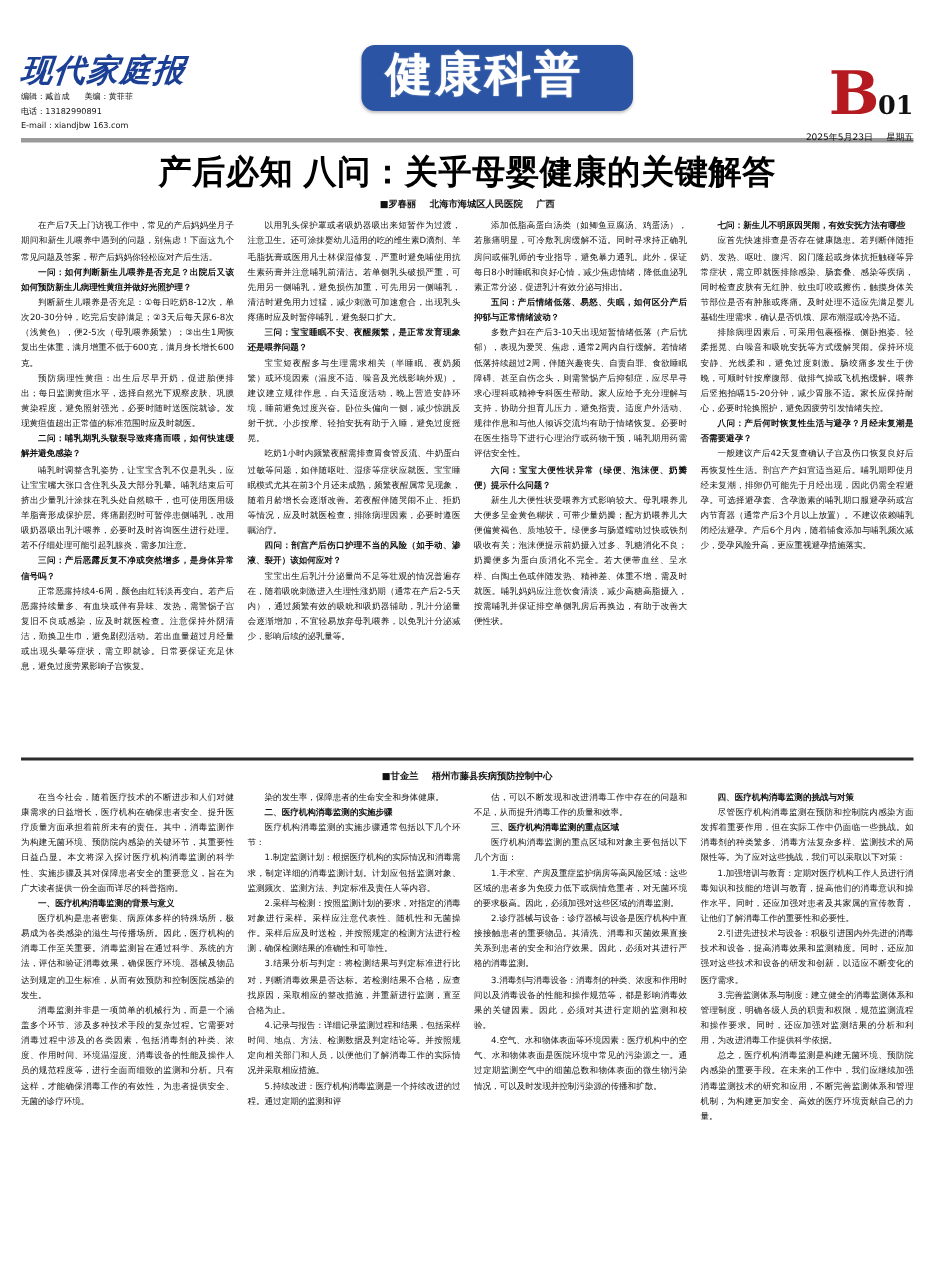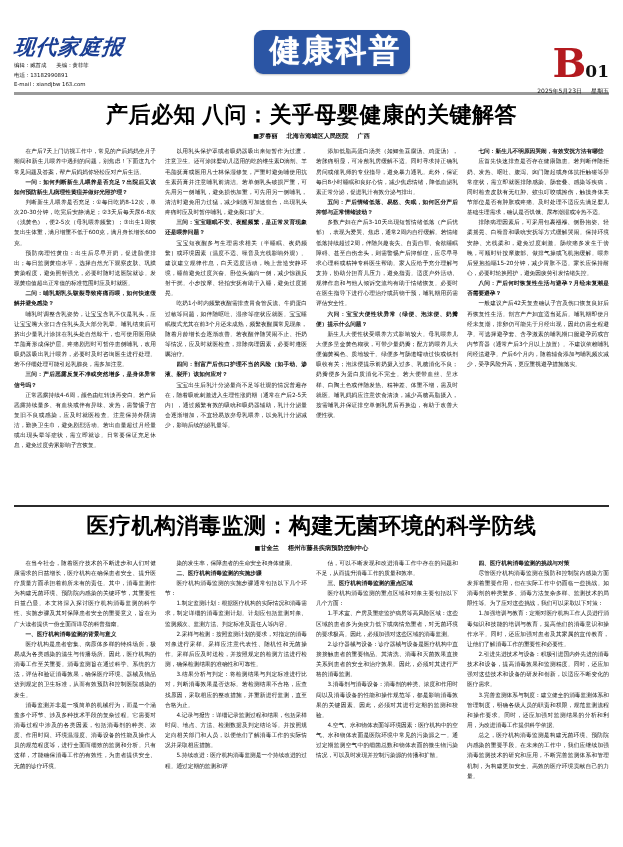--- a/index.html
+++ b/index.html
@@ -56,21 +56,21 @@
 
   .mast-center {
     flex: 1;
     display: flex;
     justify-content: center;
     padding-top: 30px;
   }
   .banner {
     background: #2b55a4;
     border-radius: 9px;
-    padding: 3px 8px 5px 16px;
+    padding: 3px 33px 5px 16px;
     box-shadow: 0 1px 2px rgba(0,0,0,0.25);
   }
   .banner-text {
     font-family: "DejaVu Serif", "Liberation Serif", serif;
     font-size: 31px;
     font-weight: 700;
     color: #ffffff;
     letter-spacing: 2px;
     line-height: 1.15;
     white-space: nowrap;
@@ -111,21 +111,21 @@
 
   .rule-top {
     height: 2.5px;
     background: #9a9a9a;
     margin: 0 0 7px 0;
   }
 
   
   .art-title {
     text-align: center;
-    font-family: Liberation Serif, serif;
+    font-family: Liberation Sans, sans-serif;
     font-weight: 700;
     font-size: 22px;
     letter-spacing: 0.5px;
     color: #000;
     line-height: 1.22;
     margin: 0;
   }
   .art-byline {
     text-align: center;
     font-size: 6.2px;
@@ -245,21 +245,20 @@
           <p>排除病理因素后，可采用包裹襁褓、侧卧抱姿、轻柔摇晃、白噪音和吸吮安抚等方式缓解哭闹。保持环境安静、光线柔和，避免过度刺激。肠绞痛多发生于傍晚，可顺时针按摩腹部、做排气操或飞机抱缓解。喂养后竖抱拍嗝15-20分钟，减少胃胀不适。家长应保持耐心，必要时轮换照护，避免因疲劳引发情绪失控。</p>
           <p class="sub">八问：产后何时恢复性生活与避孕？月经未复潮是否需要避孕？</p>
           <p>一般建议产后42天复查确认子宫及伤口恢复良好后再恢复性生活。剖宫产产妇宜适当延后。哺乳期即使月经未复潮，排卵仍可能先于月经出现，因此仍需全程避孕。可选择避孕套、含孕激素的哺乳期口服避孕药或宫内节育器（通常产后3个月以上放置）。不建议依赖哺乳闭经法避孕。产后6个月内，随着辅食添加与哺乳频次减少，受孕风险升高，更应重视避孕措施落实。</p>
         </div>
     </div>
   </div>
 
   <div class="rule-mid"></div>
 
   <div class="art2">
-    <h1 class="art-title">医疗机构消毒监测：构建无菌环境的科学防线</h1>
     <div class="art-byline">
       <span>■甘金兰</span><span class="gap"></span><span>梧州市藤县疾病预防控制中心</span>
     </div>
     <div class="cols">
       <div class="col">
           <p>在当今社会，随着医疗技术的不断进步和人们对健康需求的日益增长，医疗机构在确保患者安全、提升医疗质量方面承担着前所未有的责任。其中，消毒监测作为构建无菌环境、预防院内感染的关键环节，其重要性日益凸显。本文将深入探讨医疗机构消毒监测的科学性、实施步骤及其对保障患者安全的重要意义，旨在为广大读者提供一份全面而详尽的科普指南。</p>
           <p class="sub">一、医疗机构消毒监测的背景与意义</p>
           <p>医疗机构是患者密集、病原体多样的特殊场所，极易成为各类感染的滋生与传播场所。因此，医疗机构的消毒工作至关重要。消毒监测旨在通过科学、系统的方法，评估和验证消毒效果，确保医疗环境、器械及物品达到规定的卫生标准，从而有效预防和控制医院感染的发生。</p>
           <p>消毒监测并非是一项简单的机械行为，而是一个涵盖多个环节、涉及多种技术手段的复杂过程。它需要对消毒过程中涉及的各类因素，包括消毒剂的种类、浓度、作用时间、环境温湿度、消毒设备的性能及操作人员的规范程度等，进行全面而细致的监测和分析。只有这样，才能确保消毒工作的有效性，为患者提供安全、无菌的诊疗环境。</p>
         </div>

